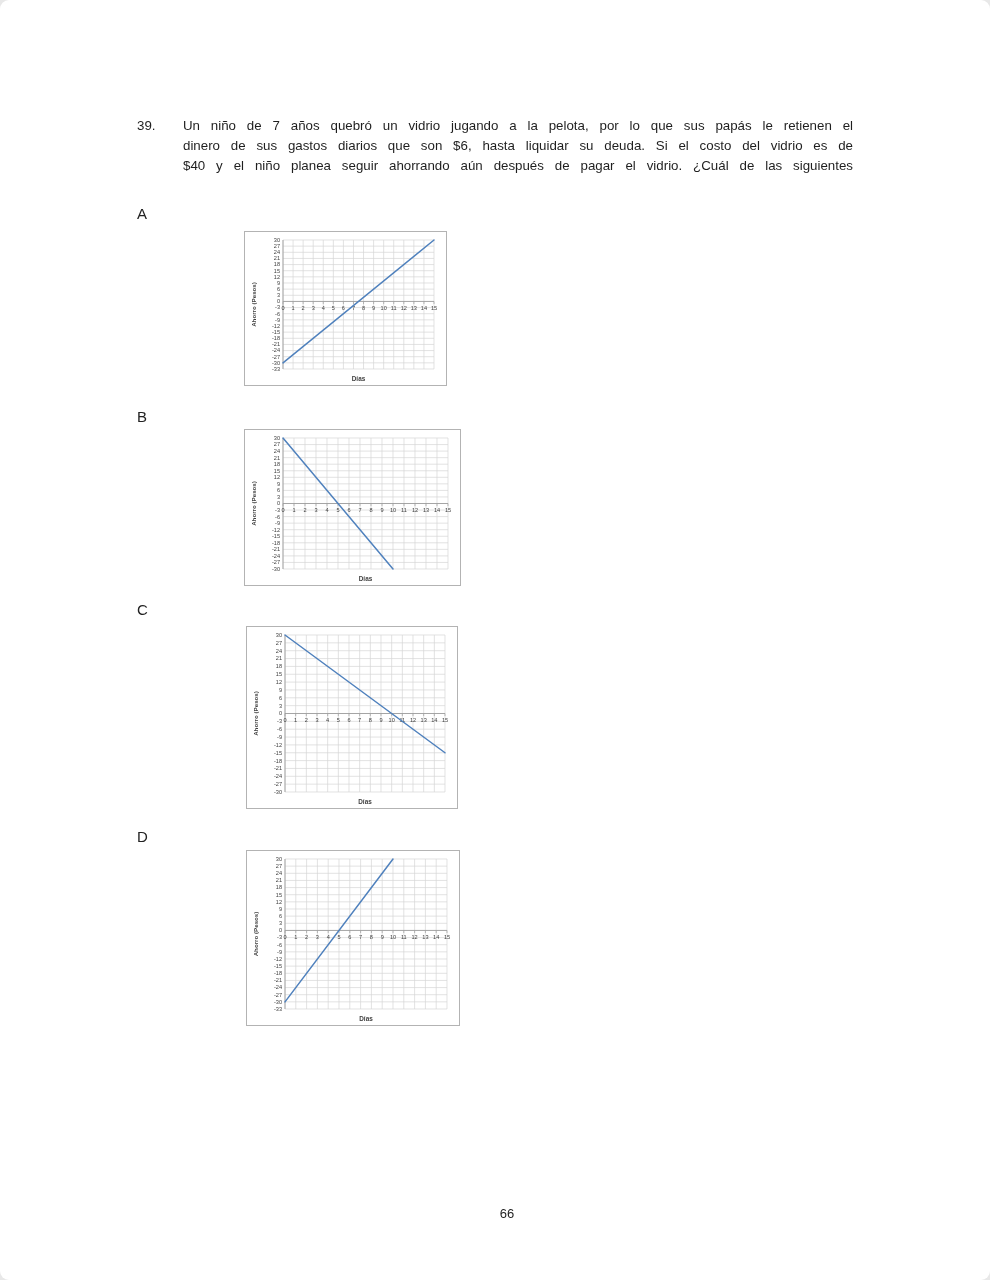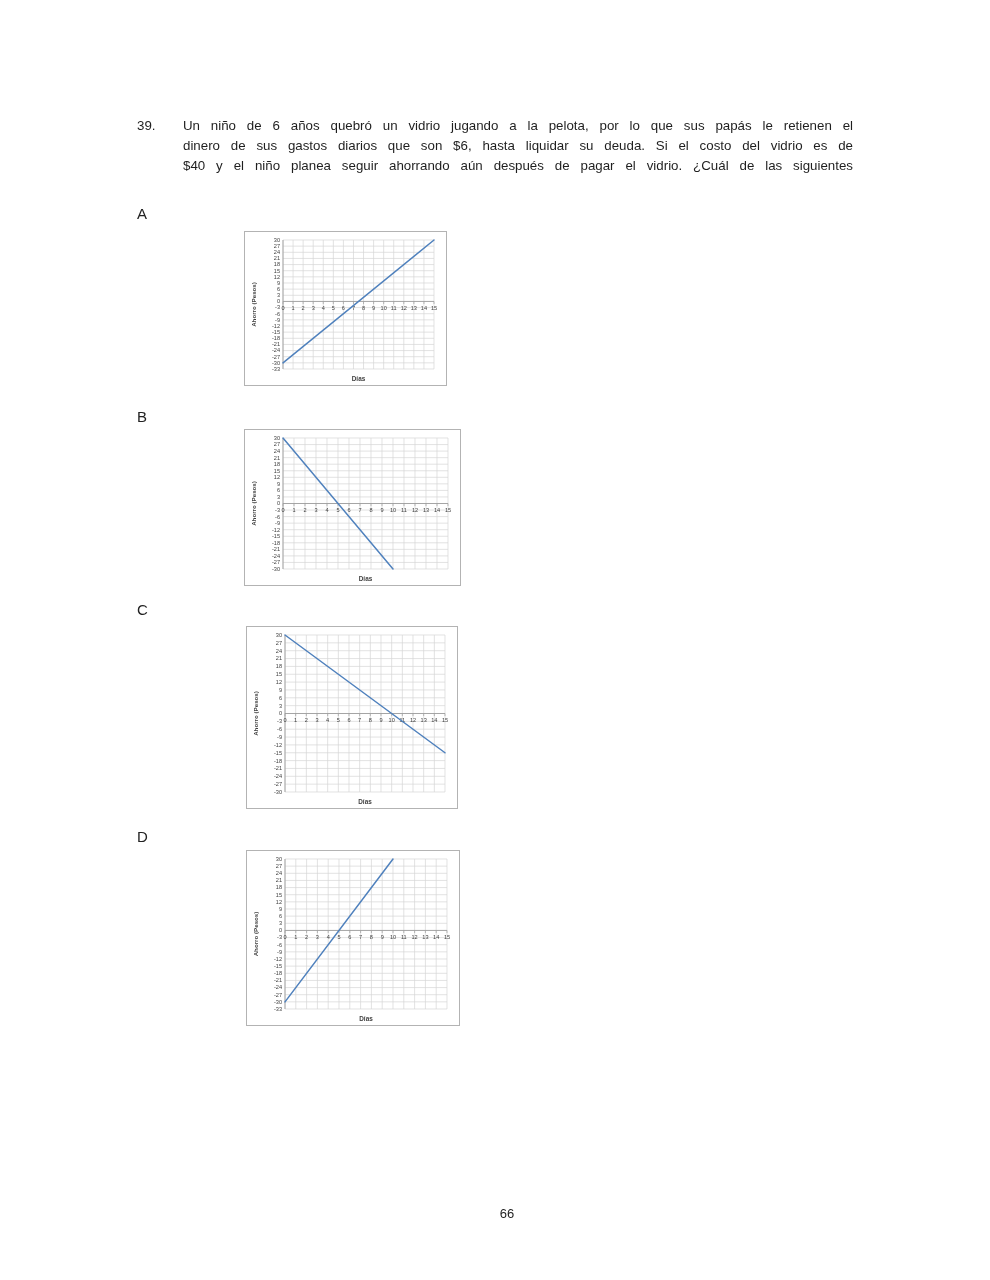--- a/index.html
+++ b/index.html
@@ -4,20 +4,21 @@
 <style>
   html,body{margin:0;padding:0;background:#e8e8e8;}
   #page{
     position:relative;
     width:990px;height:1280px;
     background:#ffffff;
     font-family:"Liberation Sans",sans-serif;
     color:#1f1f1f;
     overflow:hidden;
     margin:0 auto;
+    border-radius:9px;
   }
   .qnum{
     position:absolute;left:137px;top:116px;
     font-size:13.3px;line-height:19.8px;
   }
   .qtext{
     position:absolute;left:183px;top:116px;width:670px;
     font-size:13.3px;line-height:19.8px;
   }
   .qline{text-align:justify;text-align-last:justify;}
@@ -47,21 +48,21 @@
   }
 </style>
 </head>
 <body>
 
 <div id="page">
 
   <div class="qnum">39.</div>
 
   <div class="qtext">
-      <div class="qline">Un niño de 6 años quebró un vidrio jugando a la pelota, por lo que sus papás le retienen el</div>
+      <div class="qline">Un niño de 7 años quebró un vidrio jugando a la pelota, por lo que sus papás le retienen el</div>
       <div class="qline">dinero de  sus gastos diarios que son  $6,  hasta liquidar su deuda. Si el costo del vidrio es de</div>
       <div class="qline">$40 y el niño planea seguir ahorrando aún después de pagar el vidrio. ¿Cuál de las siguientes</div>
     </div>
 
   <div class="opt-label opt-a">A</div>
   <div class="chart chart-a">
       <svg xmlns="http://www.w3.org/2000/svg" width="201" height="153" viewBox="0 0 201 153">
         <g>
           <line x1="38" y1="8" x2="38" y2="137" stroke="#D6D6D6" stroke-width="0.7"></line>
           <line x1="48.07" y1="8" x2="48.07" y2="137" stroke="#D6D6D6" stroke-width="0.7"></line>

